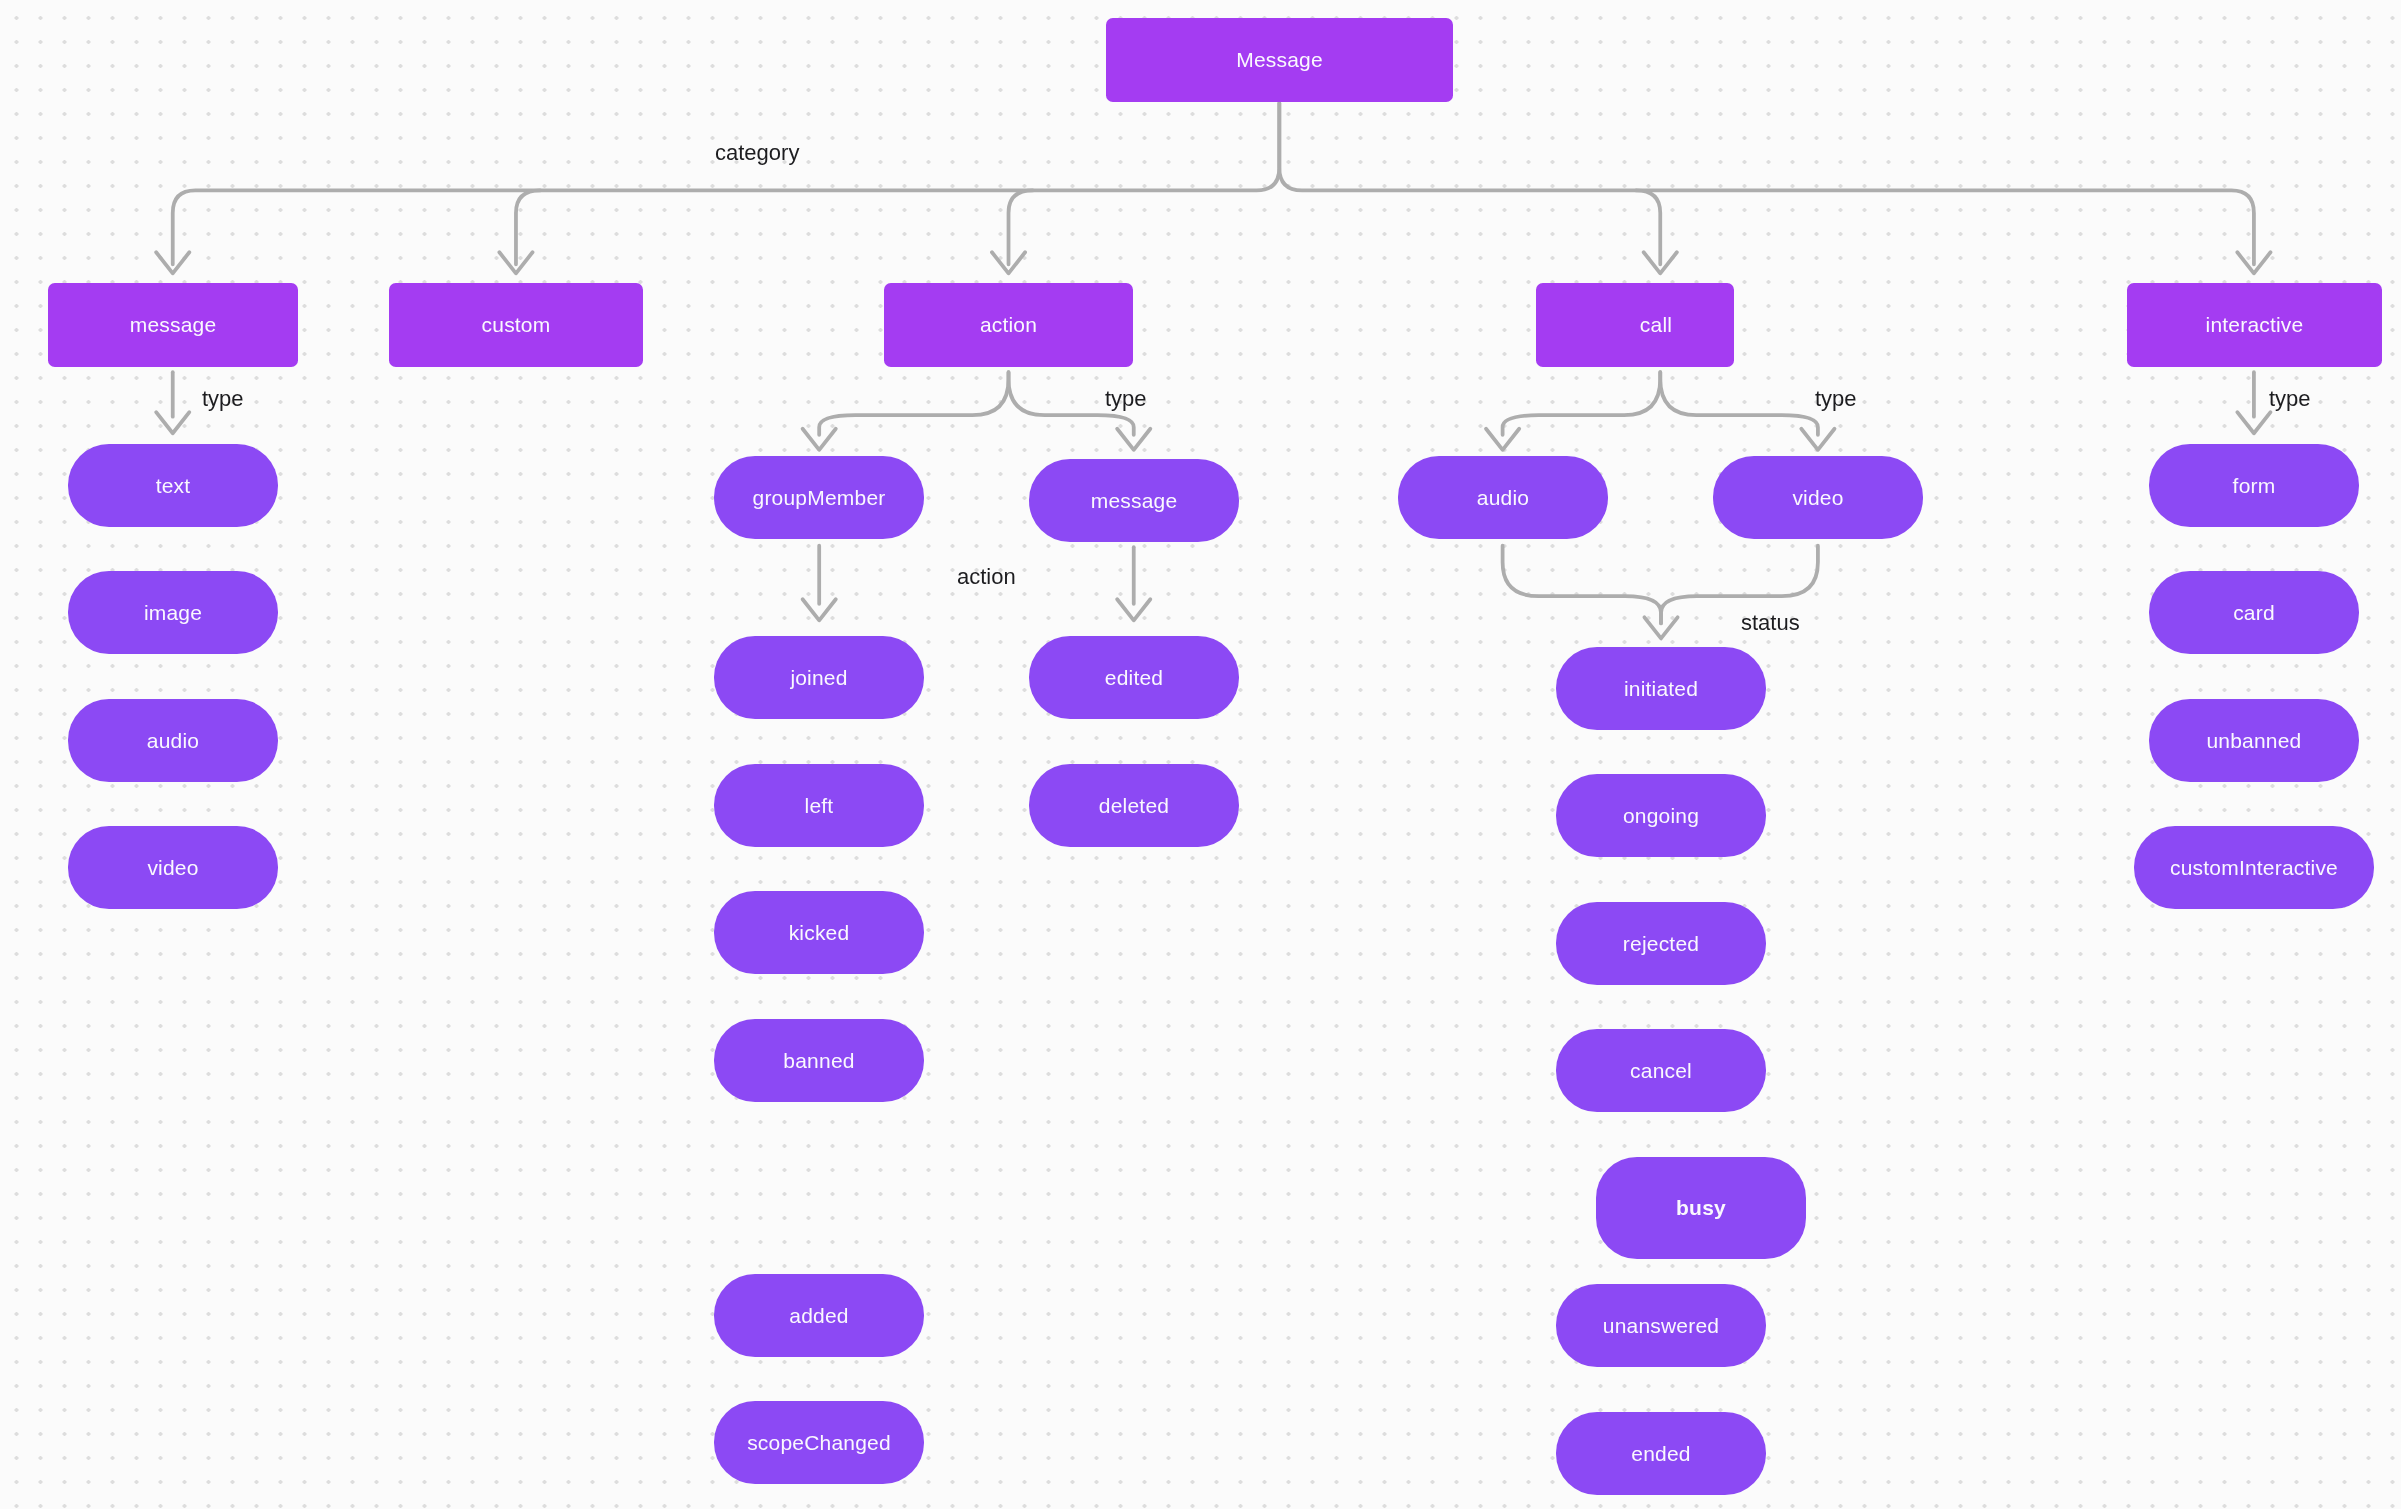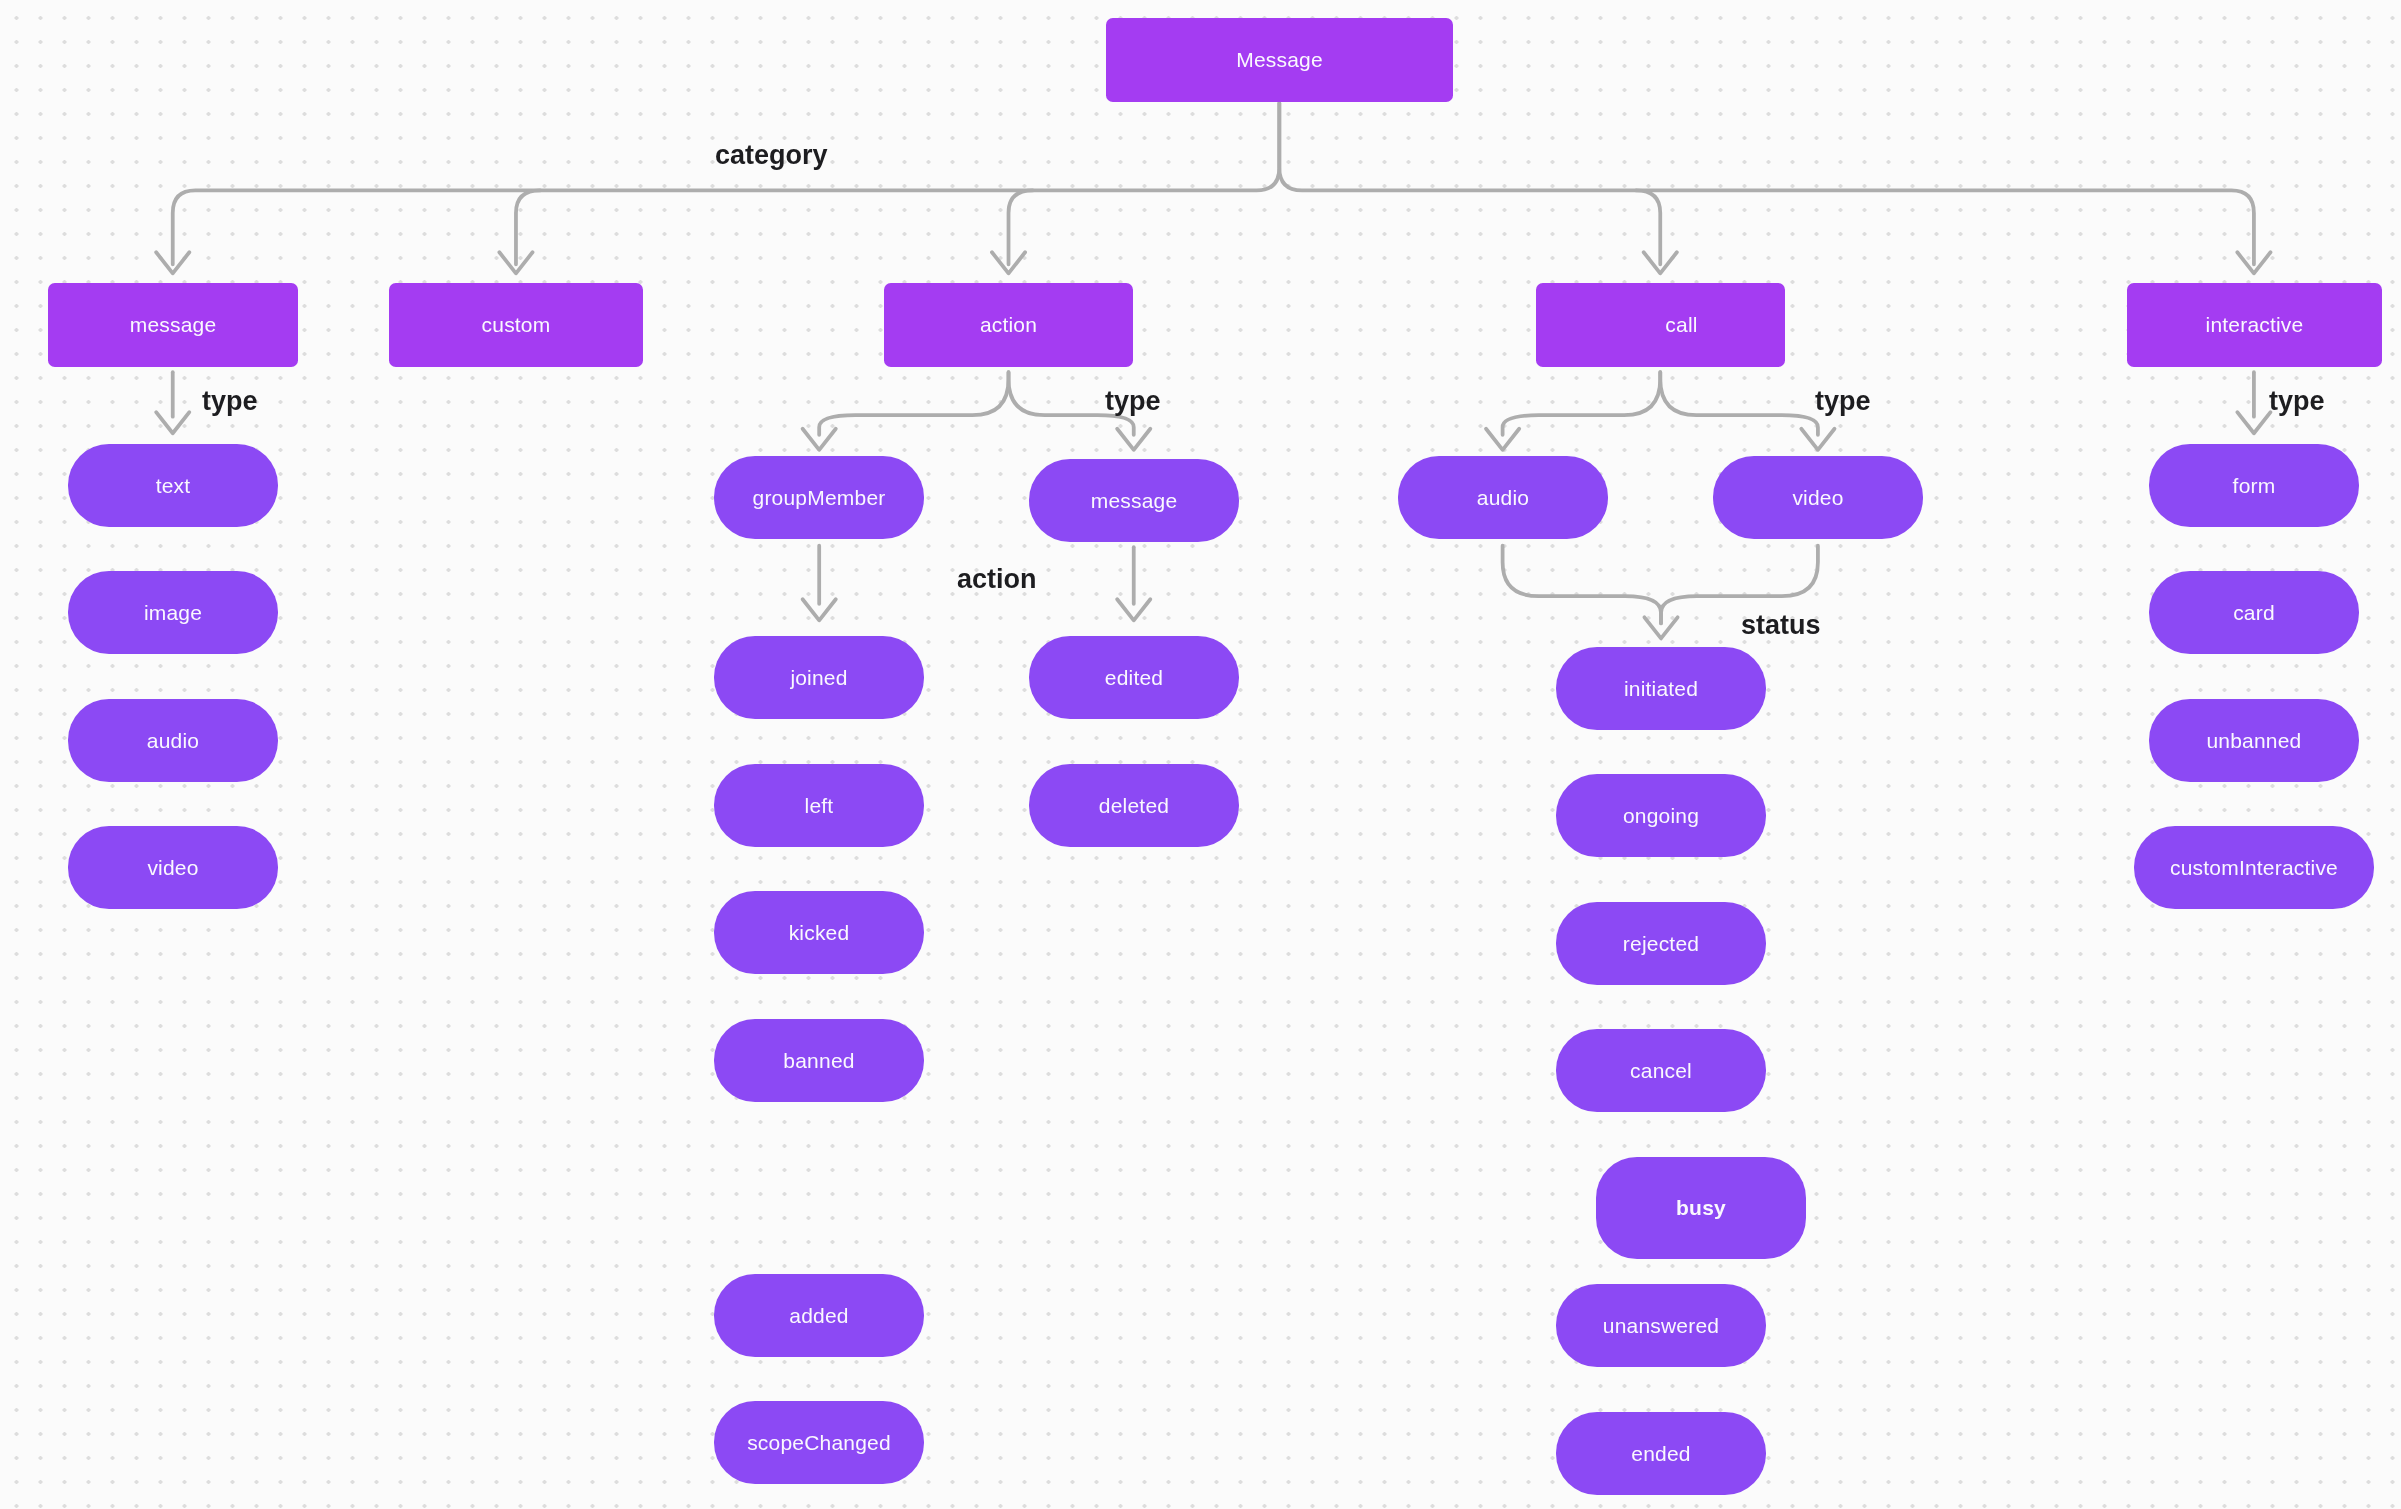--- a/index.html
+++ b/index.html
@@ -36,22 +36,22 @@
     letter-spacing: 0.2px;
     white-space: nowrap;
     box-sizing: border-box;
     cursor: default;
   }
   .node.rect { background: var(--rect-fill, #A43CF2); border-radius: 6.8px; }
   .node.pill { background: var(--pill-fill, #8C49F4); border-radius: 41px; }
   .edge-label {
     position: absolute;
     color: var(--label-text, #1D1D20);
-    font-size: 27px;
-    font-weight: 700;
+    font-size: 22px;
+    font-weight: 400;
     white-space: nowrap;
   }
 </style>
 </head>
 <body>
 
 <div id="canvas">
   <svg id="connector-layer" viewBox="0 0 3183 2001" xmlns="http://www.w3.org/2000/svg">
       <path d="M1696,136 V222 Q1696,252 1666,252 H259 Q229,252 229,282 V350"></path>
       <path d="M1696,136 V222 Q1696,252 1726,252 H2958 Q2988,252 2988,282 V350"></path>
@@ -88,21 +88,21 @@
     </div>
     <div class="node rect" style="left: 48px; top: 283px; width: 250px; height: 84px;">
       <span>message</span>
     </div>
     <div class="node rect" style="left: 389px; top: 283px; width: 254px; height: 84px;">
       <span>custom</span>
     </div>
     <div class="node rect" style="left: 884px; top: 283px; width: 249px; height: 84px;">
       <span>action</span>
     </div>
-    <div class="node rect" style="left: 1536px; top: 283px; width: 249px; height: 84px; padding-left: 42px;">
+    <div class="node rect" style="left: 1536px; top: 283px; width: 198px; height: 84px; padding-left: 42px;">
       <span>call</span>
     </div>
     <div class="node rect" style="left: 2127px; top: 283px; width: 255px; height: 84px;">
       <span>interactive</span>
     </div>
     <div class="node pill" style="left: 68px; top: 444px; width: 210px; height: 83px;">
       <span>text</span>
     </div>
     <div class="node pill" style="left: 68px; top: 571px; width: 210px; height: 83px;">
       <span>image</span>

